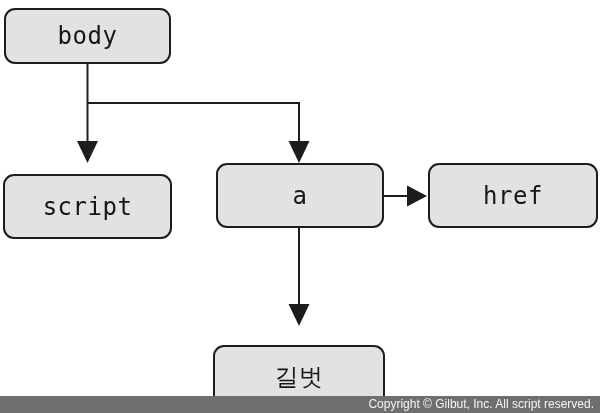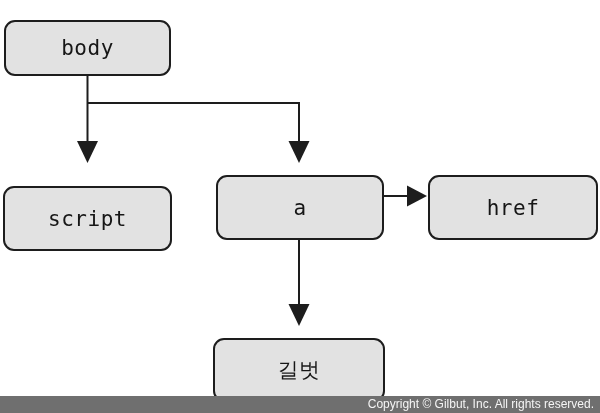--- a/index.html
+++ b/index.html
@@ -24,30 +24,29 @@
     pointer-events:none;
   }
   .edges path{stroke:var(--line);stroke-width:2;fill:none;}
   .edges polygon{fill:var(--line);stroke:none;}
   .node{
     position:absolute;
     background:var(--node-fill);
     border:2px solid var(--node-border);
     border-radius:11px;
     display:flex;align-items:center;justify-content:center;
-    font-size:21px;
+    font-size:24px;
     letter-spacing:0.5px;
     color:#161616;
-    margin-top:12px;
   }
   #node-body  {left:4px;  top:8px;   width:167px;height:56px;}
   #node-script{left:3px;  top:174px; width:169px;height:65px;}
   #node-a     {left:216px;top:163px; width:168px;height:65px;}
   #node-href  {left:428px;top:163px; width:170px;height:65px;align-items:center;}
-  #node-gilbut{left:213px;top:326px; width:172px;height:64px;}
+  #node-gilbut{left:213px;top:345px; width:172px;height:64px;}
   .footer-bar{
     position:absolute;left:0;top:396px;width:600px;height:17px;
     background:var(--footer-bg);
     color:var(--footer-text);
     font-family:"Liberation Sans",sans-serif;
     font-size:12px;
     line-height:17px;
     text-align:right;
     padding-right:6px;
   }
@@ -86,16 +85,16 @@
 
   <div class="node" id="node-href">
     <span>href</span>
   </div>
 
   <div class="node" id="node-gilbut">
     <span>길벗</span>
   </div>
 
   <div class="footer-bar">
-    <span>Copyright © Gilbut, Inc. All rights reserved.</span>
+    <span>Copyright © Gilbut, Inc. All script reserved.</span>
   </div>
 
 </div>
 
 </body></html>

